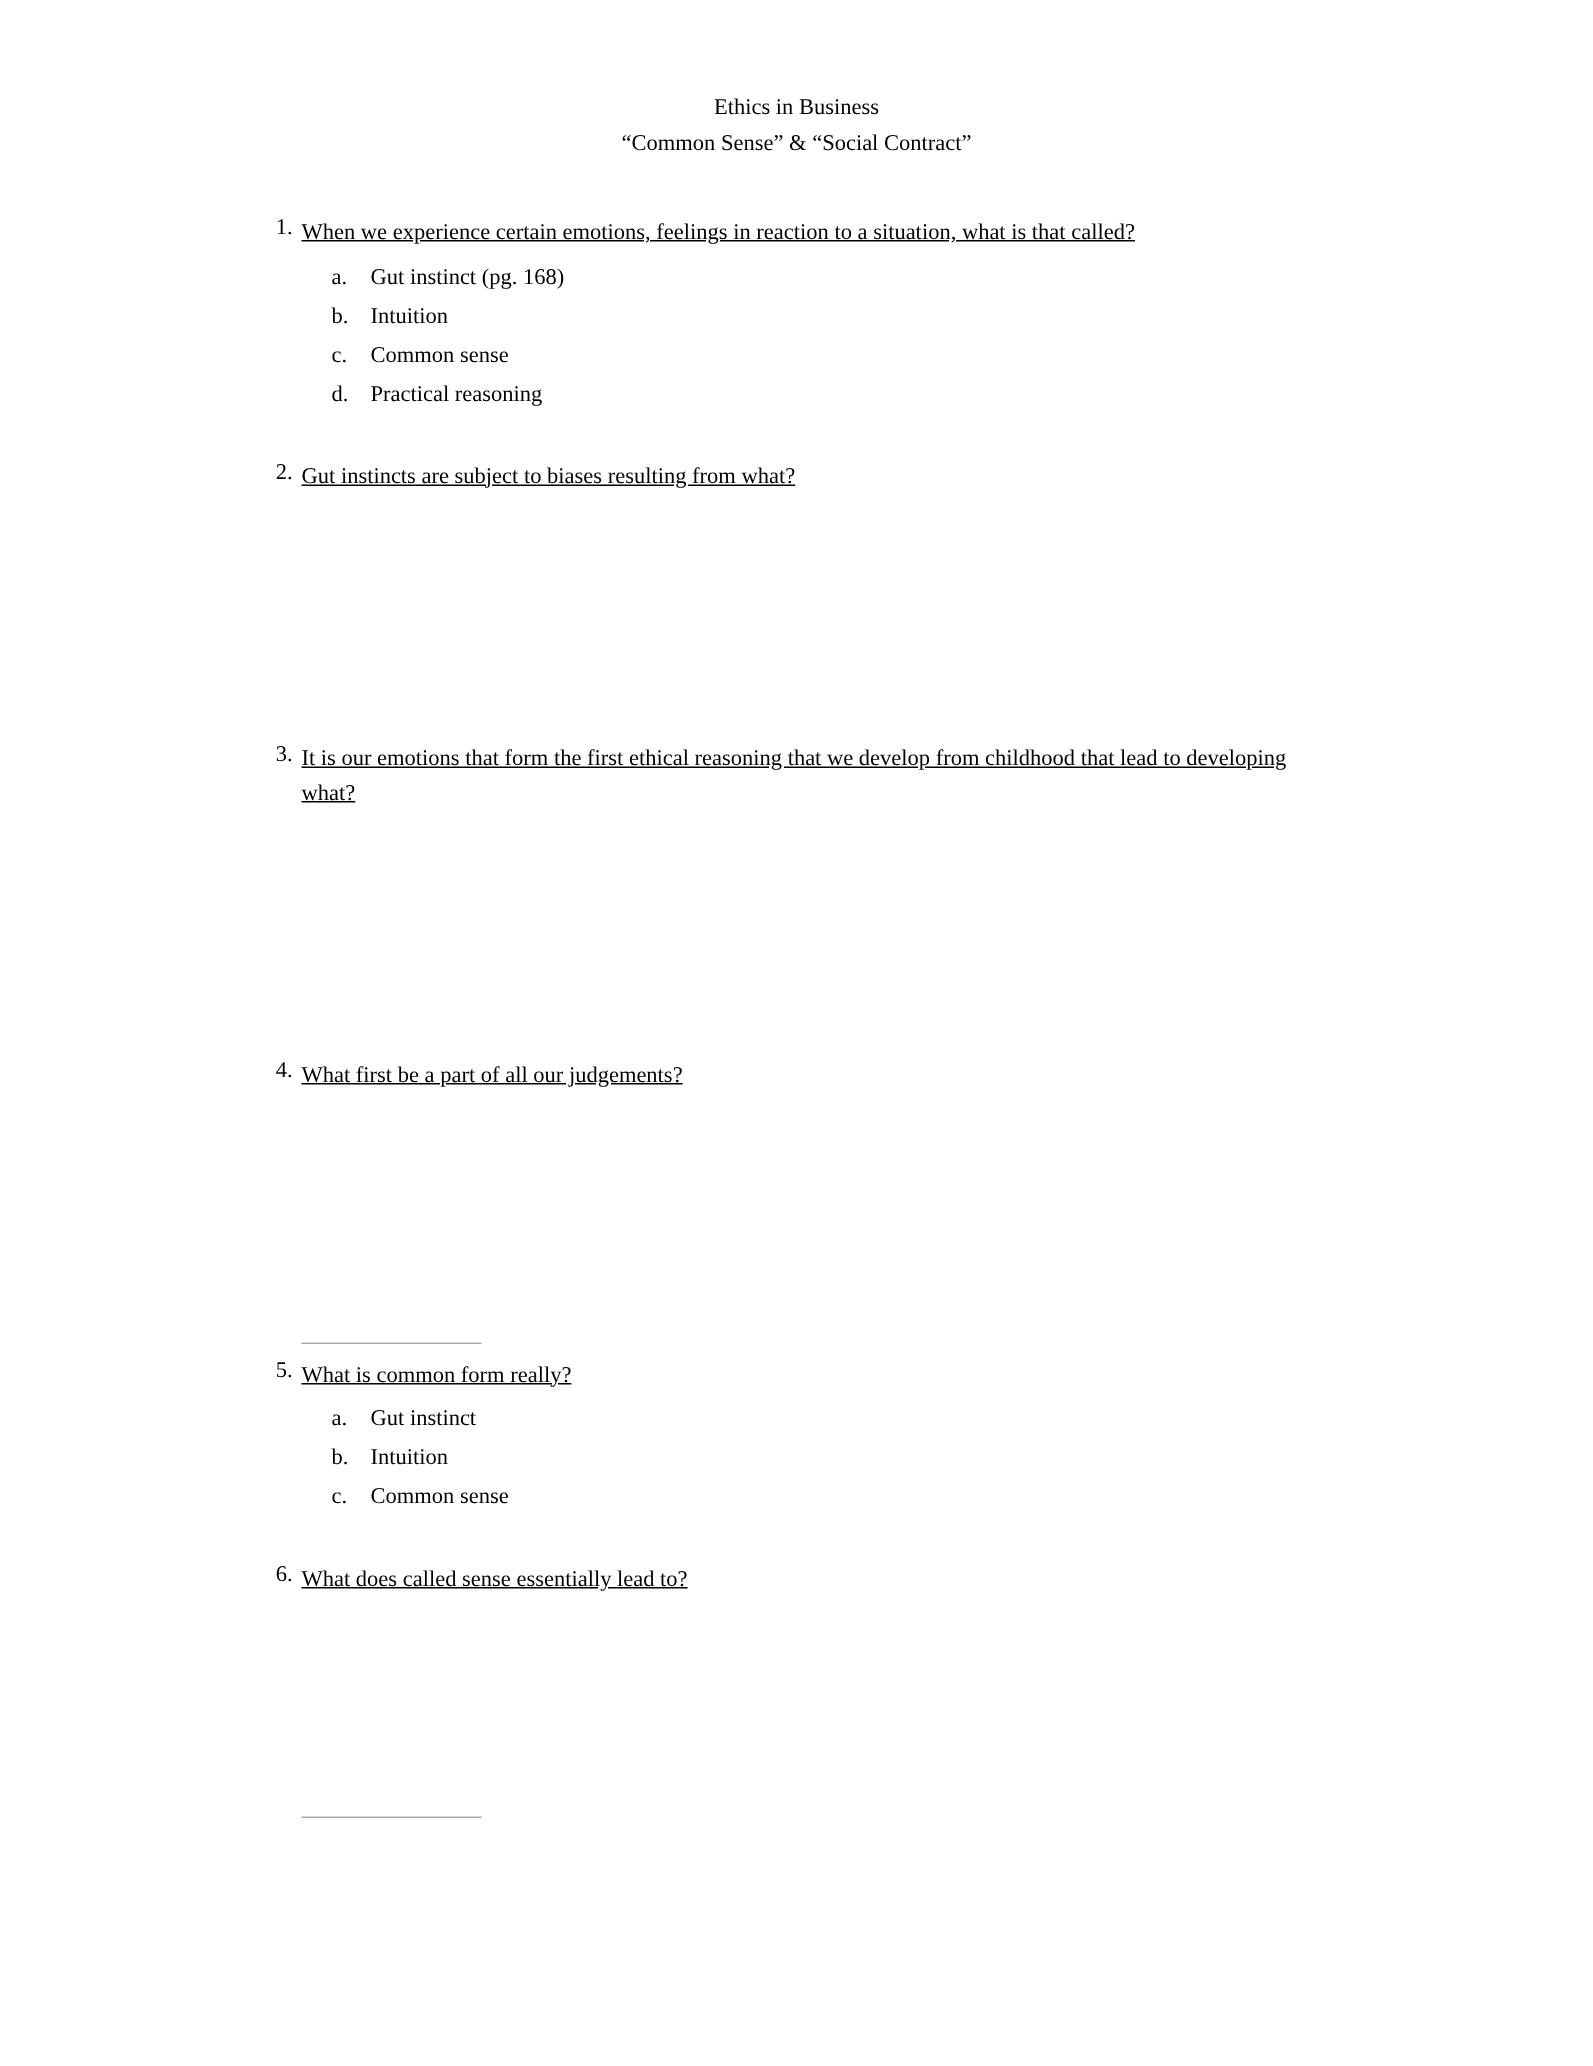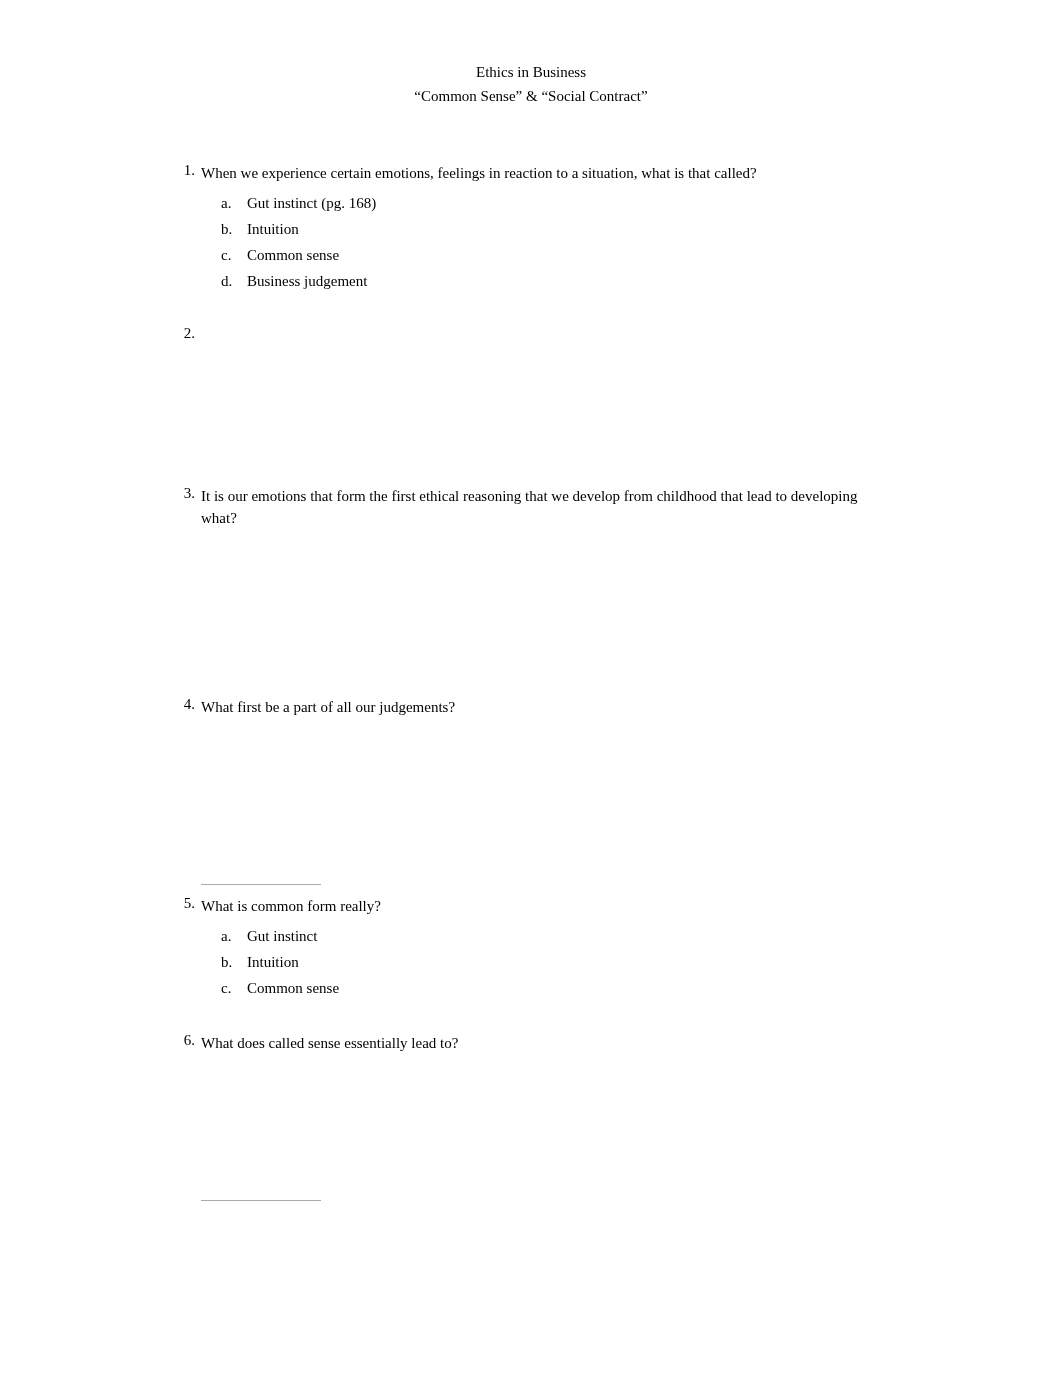--- a/index.html
+++ b/index.html
@@ -18,21 +18,21 @@
       padding: 60px 20px;
     }
 
     .page {
       width: 720px;
       max-width: 100%;
     }
 
     .header {
       text-align: center;
-      margin-bottom: 54px;
+      margin-bottom: 36px;
       line-height: 1.6;
     }
 
     .header .title-line {
       display: block;
     }
 
     .questions-list {
       list-style: none;
       counter-reset: question-counter;
@@ -51,20 +51,21 @@
       flex-shrink: 0;
     }
 
     .question-content {
       flex: 1;
     }
 
     .question-text {
       margin-bottom: 6px;
       line-height: 1.5;
+      text-decoration: underline;
     }
 
     .answer-options {
       list-style: none;
       margin-top: 4px;
       margin-left: 20px;
     }
 
     .answer-options li {
       display: flex;
@@ -112,28 +113,29 @@
             <li>
               <span class="answer-label">b.</span>
               <span>Intuition</span>
             </li>
             <li>
               <span class="answer-label">c.</span>
               <span>Common sense</span>
             </li>
             <li>
               <span class="answer-label">d.</span>
-              <span>Business judgement</span>
+              <span>Practical reasoning</span>
             </li>
           </ul>
         </div>
       </li>
       <li class="question-item">
         <span class="question-number">2.</span>
         <div class="question-content">
+          <p class="question-text">Gut instincts are subject to biases resulting from what?</p>
           <div class="blank-space"></div>
         </div>
       </li>
       <li class="question-item">
         <span class="question-number">3.</span>
         <div class="question-content">
           <p class="question-text">It is our emotions that form the first ethical reasoning that we develop from childhood that lead to developing what?</p>
           <div class="blank-space"></div>
         </div>
       </li>

